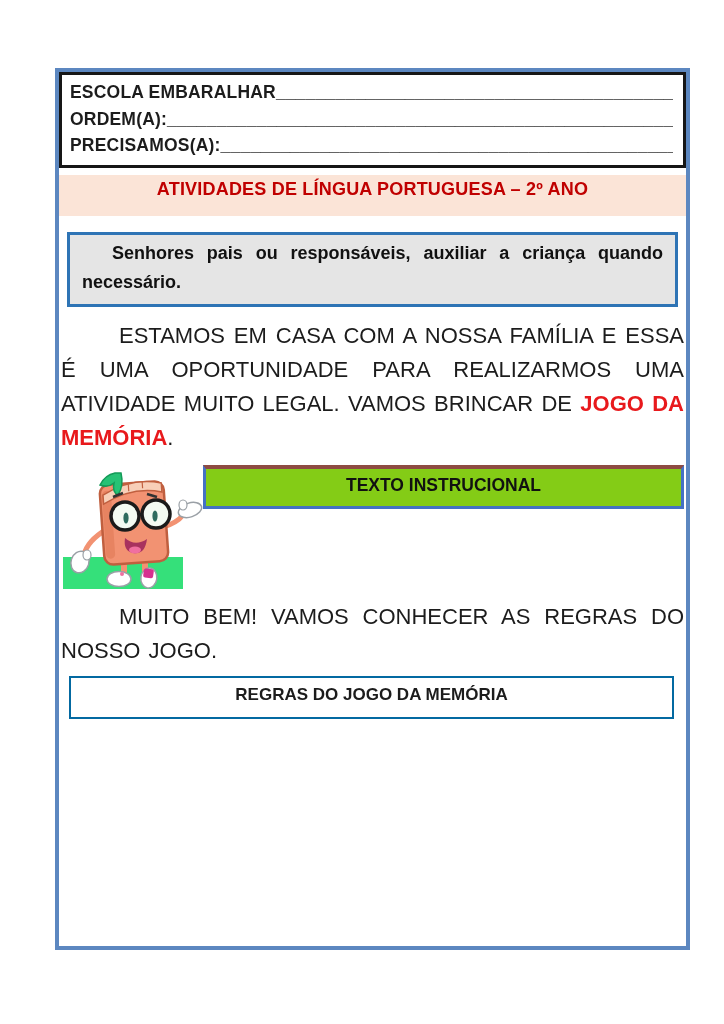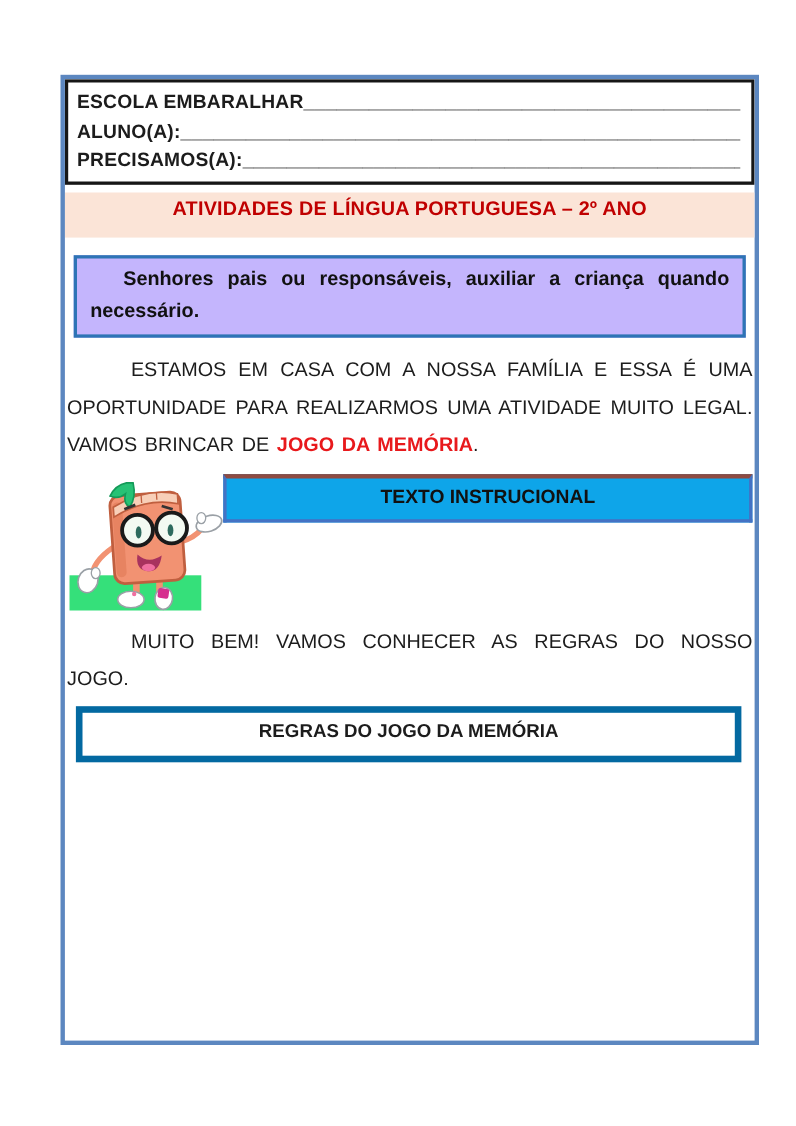--- a/index.html
+++ b/index.html
@@ -25,62 +25,62 @@
   .blank{font-weight:bold;}
   
   .title-banner{
     margin-top:7px;background:#FBE4D7;color:#C00000;
     font-weight:bold;font-size:18px;text-align:center;
     padding:4px 0 16px;letter-spacing:.2px;
   }
   
   .parents-box{
     margin:16px 8px 4px 8px;box-sizing:border-box;
-    border:3px solid #2E74B5;background:#c4b5fd;
+    border:3px solid #2E74B5;background:#e5e5e5;
     padding:4px 12px 7px;font-weight:bold;font-size:18px;
     line-height:29px;text-align:justify;text-indent:30px;color:#111;
   }
   
   .para{
-    margin:9px 2px 0 2px;font-size:18px;line-height:34px;
+    margin:9px 2px 0 2px;font-size:22px;line-height:34px;
     text-align:justify;text-indent:58px;word-spacing:2px;color:#1c1c1c;
   }
   .para.first{margin-top:12px;}
   .red-strong{color:#E8191C;font-weight:bold;}
   
   .instr-row{display:flex;align-items:flex-start;margin:10px 0 0 4px;}
   .mascot{flex:0 0 140px;width:140px;height:126px;}
   .instr-box{
     flex:1;box-sizing:border-box;margin-right:2px;
     border:3px solid #4472C4;border-top:4px solid #8E4B42;
-    background:#0ea5e9;padding:3px 10px 7px;
+    background:#84cc16;padding:3px 10px 7px;
     font-weight:bold;font-size:17.5px;line-height:27px;color:#111;
   }
   .instr-title{text-align:center;}
   .instr-body{text-align:justify;text-indent:40px;word-spacing:1px;}
   
   .rules-box{
     margin:8px 12px 0 10px;box-sizing:border-box;
-    border:6px solid #0369a1;padding:5px 12px 10px;background:#fff;
+    border:2px solid #0369a1;padding:5px 12px 10px;background:#fff;
   }
   .rules-title{text-align:center;font-weight:bold;font-size:17px;line-height:24px;}
   .rules-list{margin:2px 0 0;padding-left:36px;list-style:disc;}
   .rules-list li{
     font-size:16.5px;line-height:25px;margin-top:7px;
     text-align:justify;word-spacing:2px;letter-spacing:.1px;
   }
 </style>
 </head>
 <body>
 
 <div class="page-frame">
 
   <div class="header-box">
     <div class="header-row"><span>ESCOLA EMBARALHAR</span><span class="blank">_____________________________________________</span></div>
-    <div class="header-row"><span>ALUNO(A):</span><span class="blank">____________________________________________________</span></div>
+    <div class="header-row"><span>ORDEM(A):</span><span class="blank">____________________________________________________</span></div>
     <div class="header-row"><span>PRECISAMOS(A):</span><span class="blank">________________________________________________</span></div>
   </div>
 
   <div class="title-banner">ATIVIDADES DE LÍNGUA PORTUGUESA – 2º ANO</div>
 
   <div class="parents-box">
     <span>Senhores pais ou responsáveis, auxiliar a criança quando necessário.</span>
   </div>
 
   <div class="para first"><span>ESTAMOS EM CASA COM A NOSSA FAMÍLIA E ESSA É UMA OPORTUNIDADE PARA REALIZARMOS UMA ATIVIDADE MUITO LEGAL. VAMOS BRINCAR DE </span><span class="red-strong">JOGO DA MEMÓRIA</span><span>.</span></div>

